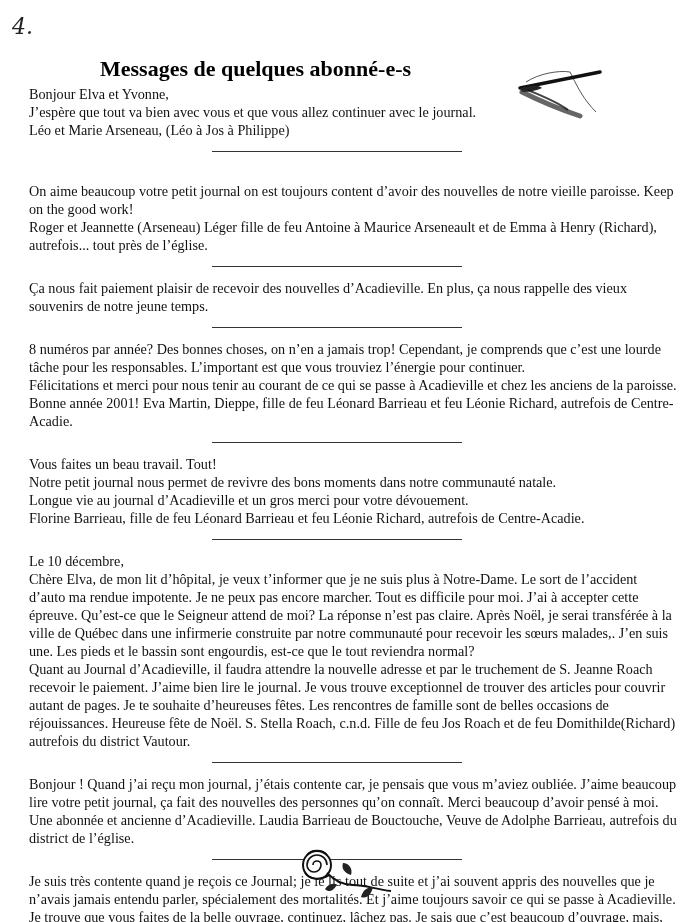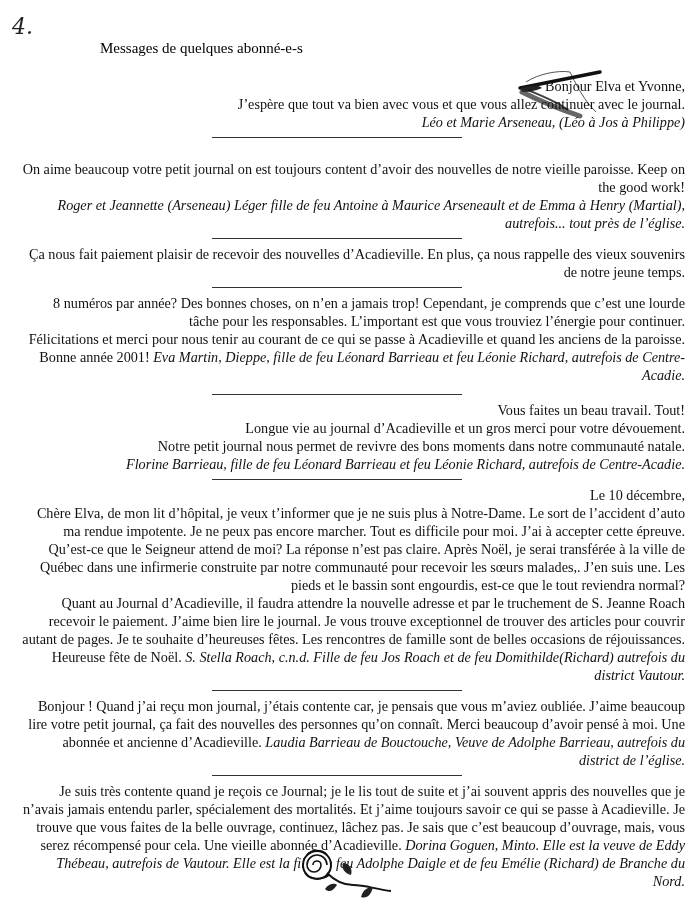--- a/index.html
+++ b/index.html
@@ -6,30 +6,30 @@
     body {
       width: 700px; height: 922px; background: #ffffff; overflow: hidden;
       font-family: "Liberation Serif", serif; color: #111;
       position: relative;
     }
     .page-num {
       position: absolute; left: 12px; top: 14px;
       font-family: "DejaVu Serif", serif; font-style: italic; font-size: 22px; color: #222;
     }
     .title {
-      position: absolute; left: 100px; top: 40px;
-      font-weight: normal; font-size: 15px; color: #000;
+      position: absolute; left: 100px; top: 56px;
+      font-weight: bold; font-size: 22px; color: #000;
     }
     .content {
       position: absolute; left: 17px; top: 73px; width: 672px;
       font-size: 14.2px; line-height: 18px;
     }
-    .msg { margin: 4px; text-align: right; }
+    .msg { margin: 12px; }
     .msg p { margin: 0; }
-    .sig { font-style: italic; }
+    .sig { }
     .divider {
       width: 250px; height: 0; border-top: 1.3px solid #333;
       margin: 6px 0 6px 195px;
     }
     .pen-icon { position: absolute; left: 508px; top: 60px; width: 100px; height: 60px; }
     .rose-icon { position: absolute; left: 295px; top: 845px; width: 110px; height: 60px; }
   </style>
 </head>
 <body>
 
@@ -50,40 +50,40 @@
     <p>Bonjour Elva et Yvonne,</p>
     <p>J’espère que tout va bien avec vous et que vous allez continuer avec le journal.</p>
     <p class="sig">Léo et Marie Arseneau,  (Léo à Jos à Philippe)</p>
   </div>
   <div class="divider"></div>
 
   <div style="height:12px"></div>
 
   <div class="msg">
     <p>On aime beaucoup votre petit journal on est toujours content d’avoir des nouvelles de notre vieille paroisse.  Keep on the good work!</p>
-    <p class="sig">Roger et Jeannette (Arseneau) Léger fille de feu Antoine à Maurice Arseneault et de Emma à Henry (Martial), autrefois... tout près de l’église.</p>
+    <p class="sig">Roger et Jeannette (Arseneau) Léger fille de feu Antoine à Maurice Arseneault et de Emma à Henry (Richard), autrefois... tout près de l’église.</p>
   </div>
   <div class="divider"></div>
 
   <div class="msg">
     <p>Ça nous fait paiement plaisir de recevoir des nouvelles d’Acadieville.  En plus, ça nous rappelle des vieux souvenirs de notre jeune temps.</p>
   </div>
   <div class="divider"></div>
 
   <div class="msg">
     <p>8 numéros par année?  Des bonnes choses, on n’en a jamais trop!  Cependant, je comprends que c’est une lourde tâche pour les responsables.  L’important est que vous trouviez l’énergie pour continuer.</p>
-    <p>Félicitations et merci pour nous tenir au courant de ce qui se passe à Acadieville et quand les anciens de la paroisse.</p>
+    <p>Félicitations et merci pour nous tenir au courant de ce qui se passe à Acadieville et chez les anciens de la paroisse.</p>
     <p><span>Bonne année 2001!  </span><span class="sig">Eva Martin, Dieppe, fille de feu Léonard Barrieau et feu Léonie Richard, autrefois de Centre-Acadie.</span></p>
   </div>
   <div class="divider" style="margin-top:10px"></div>
 
   <div class="msg">
     <p>Vous faites un beau travail. Tout!</p>
+    <p>Notre petit journal nous permet de revivre des bons moments dans notre communauté natale.</p>
     <p>Longue vie au journal d’Acadieville et un gros merci pour votre dévouement.</p>
-    <p>Notre petit journal nous permet de revivre des bons moments dans notre communauté natale.</p>
     <p class="sig">Florine Barrieau,  fille de feu Léonard Barrieau et feu Léonie Richard, autrefois de Centre-Acadie.</p>
   </div>
   <div class="divider"></div>
 
   <div class="msg">
     <p>Le 10 décembre,</p>
     <p>Chère Elva, de mon lit d’hôpital, je veux t’informer que je ne suis plus à Notre-Dame. Le sort de l’accident d’auto ma rendue impotente.  Je ne peux pas encore marcher.  Tout es difficile pour moi.  J’ai à accepter cette épreuve.  Qu’est-ce que le Seigneur attend de moi?  La réponse n’est pas claire.  Après Noël, je serai transférée à la ville de Québec dans une infirmerie construite par notre communauté pour recevoir les sœurs malades,.  J’en suis une.    Les pieds et le bassin sont engourdis, est-ce que le tout reviendra normal?</p>
     <p><span> Quant au Journal d’Acadieville, il faudra attendre la nouvelle adresse et par le truchement de S. Jeanne Roach recevoir le paiement.  J’aime bien lire le journal.  Je vous trouve exceptionnel de trouver des articles pour couvrir autant de pages.  Je te souhaite d’heureuses fêtes.  Les rencontres de famille sont de belles occasions de réjouissances.  Heureuse fête de Noël.  </span><span class="sig">S. Stella Roach,  c.n.d. Fille de feu Jos Roach et de feu Domithilde(Richard) autrefois du district Vautour.</span></p>
   </div>
   <div class="divider"></div>

